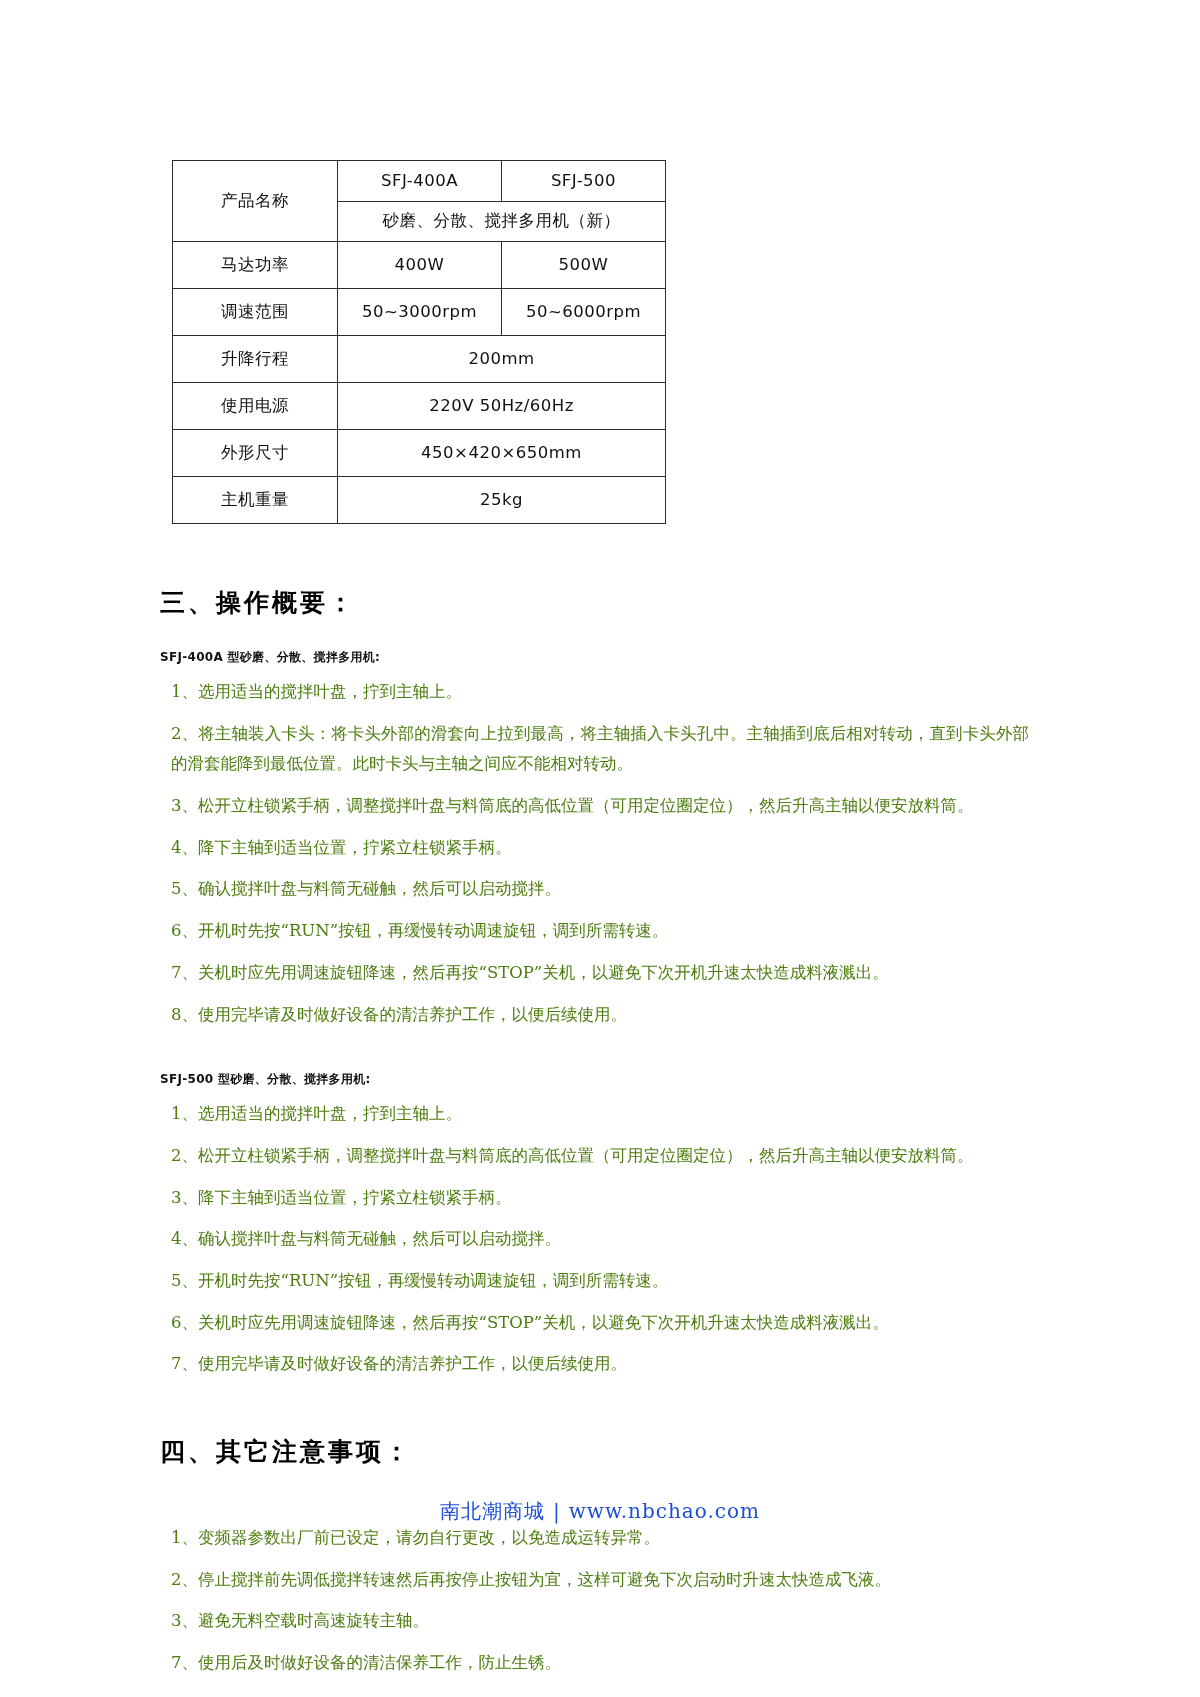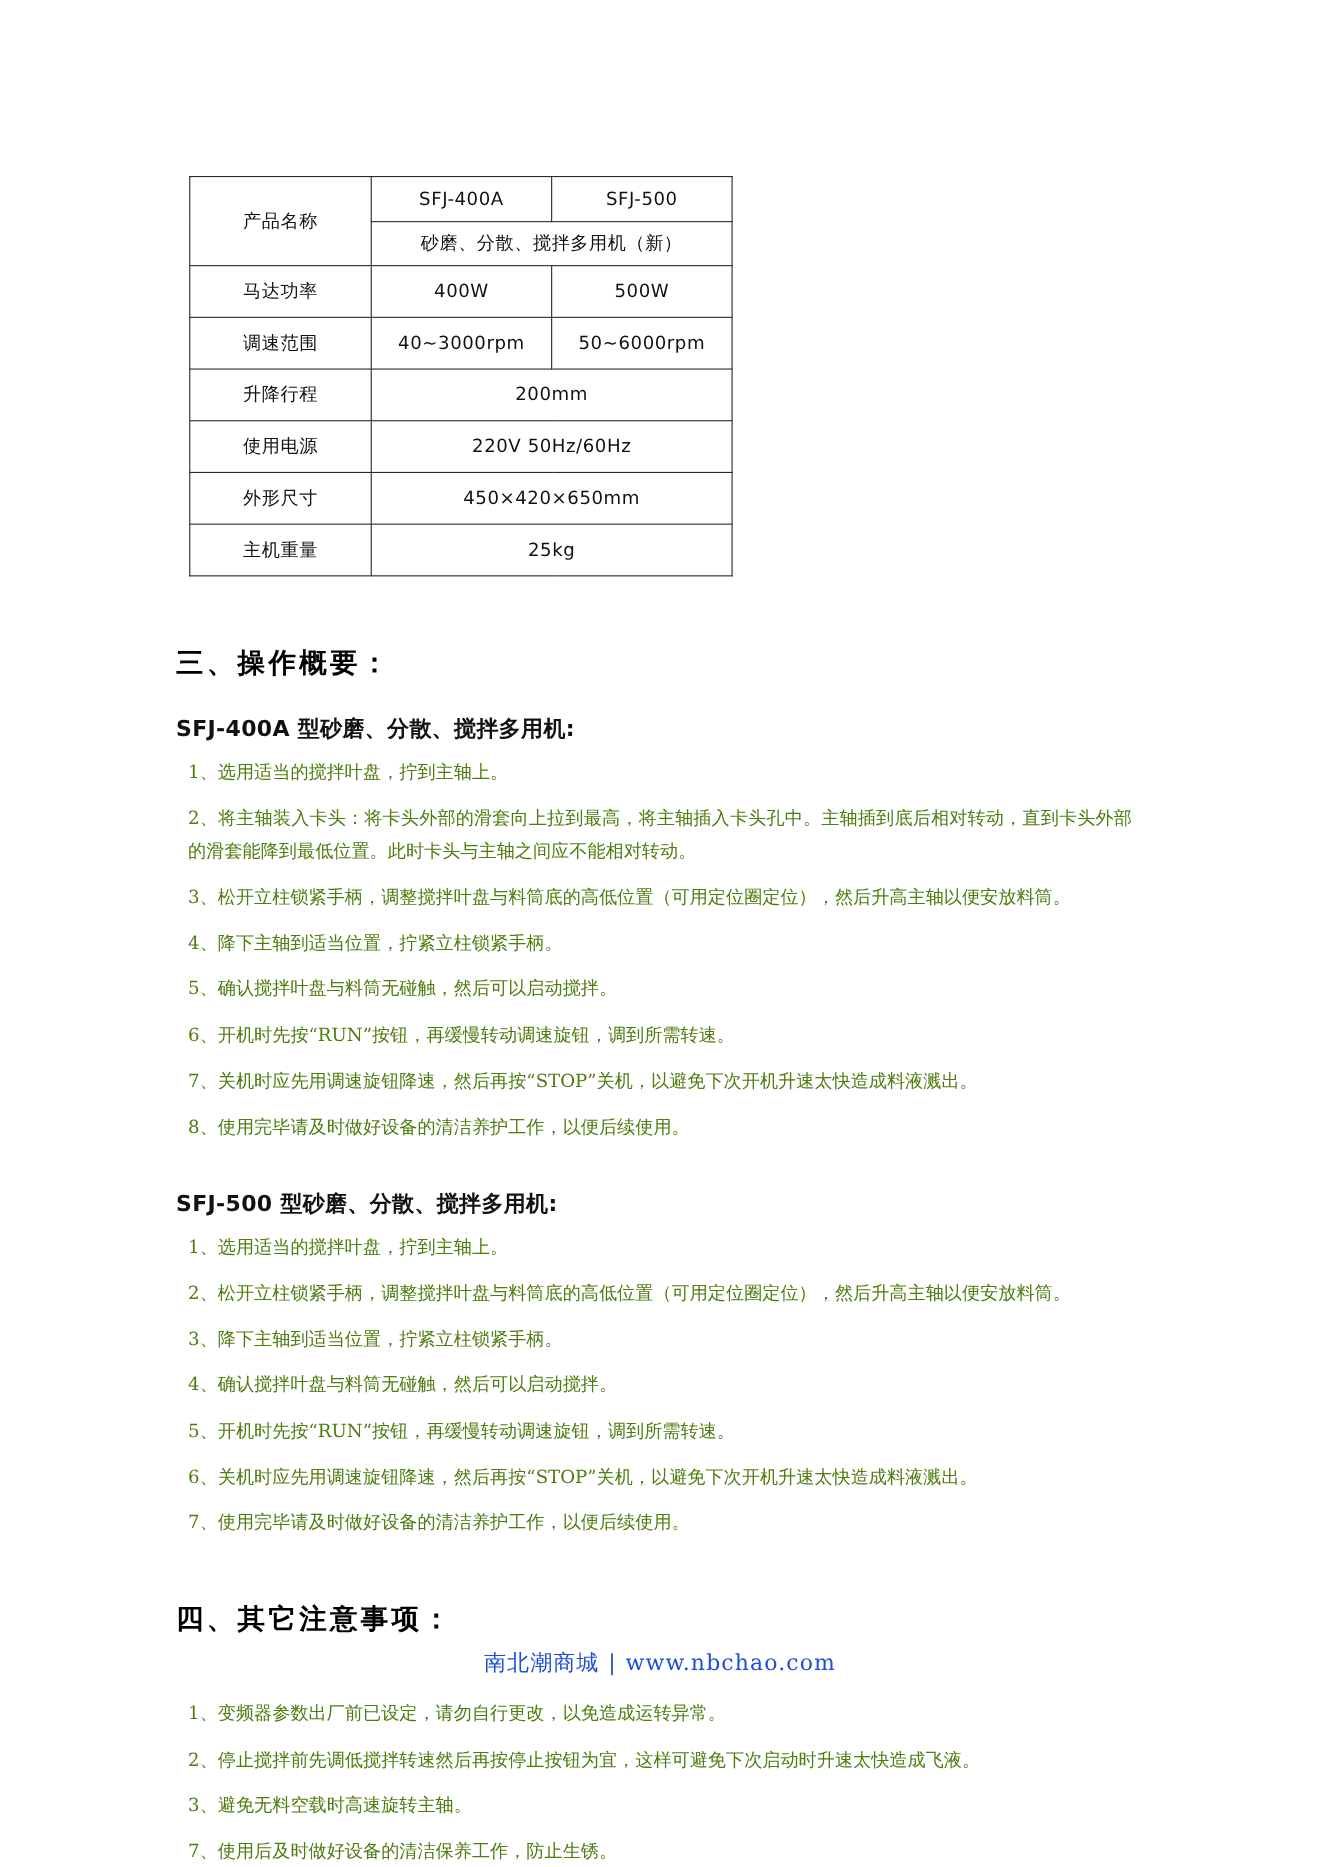--- a/index.html
+++ b/index.html
@@ -60,21 +60,21 @@
     margin: 0;
     color: #000;
   }
   .sec3 { padding-top: 62px; }
   .sec4 { padding-top: 44px; }
 
   
   .model-head {
     font-family: "DejaVu Sans", "Liberation Sans", sans-serif;
     font-weight: bold;
-    font-size: 20px;
+    font-size: 12px;
     letter-spacing: 0.3px;
     color: #111;
     margin: 0;
   }
   .steps {
     margin: 0;
     padding: 0;
     list-style: none;
   }
   .steps li {
@@ -121,21 +121,21 @@
         </tr>
 
         <tr>
           <td class="label-col cjk tall">马达功率</td>
           <td class="col-a">400W</td>
           <td class="col-b">500W</td>
         </tr>
 
         <tr>
           <td class="label-col cjk tall">调速范围</td>
-          <td class="col-a">40~3000rpm</td>
+          <td class="col-a">50~3000rpm</td>
           <td class="col-b">50~6000rpm</td>
         </tr>
 
         <tr>
           <td class="label-col cjk tall">升降行程</td>
           <td colspan="2">200mm</td>
         </tr>
 
         <tr>
           <td class="label-col cjk tall">使用电源</td>

